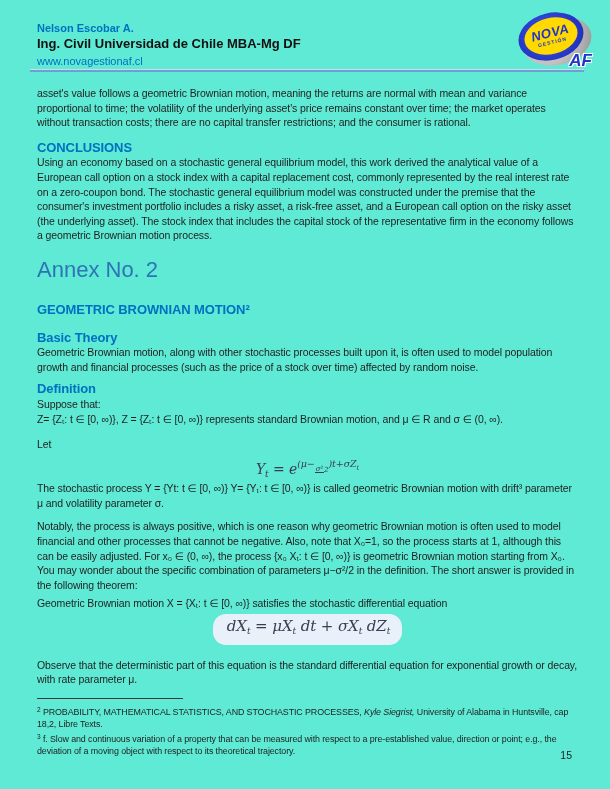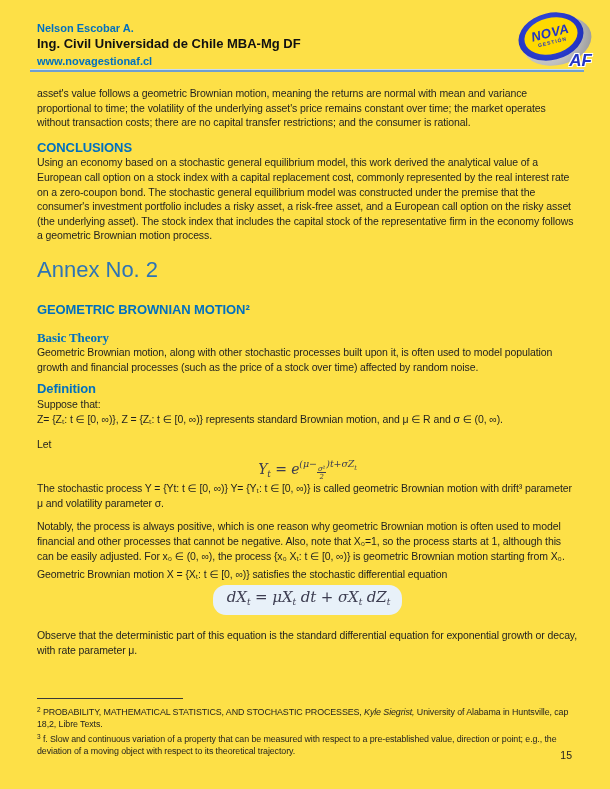--- a/index.html
+++ b/index.html
@@ -1,28 +1,28 @@
 <!DOCTYPE html>
 <html><head>
 <meta charset="utf-8">
 <style>
   html,body{margin:0;padding:0;background:#ffffff;}
   .page{
     position:relative;
     width:610px;height:789px;
-    background:#fde047;
+    background:#5eead4;
     font-family:"Liberation Sans",sans-serif;
     color:#1f1f1f;
     overflow:hidden;
   }
   
   .hdr{position:absolute;left:37px;top:21px;right:33px;}
   .hdr-name{color:#0070C0;font-weight:bold;font-size:11px;line-height:15px;}
   .hdr-title{color:#111;font-weight:bold;font-size:13px;line-height:15px;}
-  .hdr-site{color:#0070C0;font-weight:bold;font-size:11px;line-height:15px;text-decoration:none;display:inline-block;}
+  .hdr-site{color:#0070C0;font-weight:normal;font-size:11px;line-height:15px;text-decoration:none;display:inline-block;}
   .hdr-rule{position:absolute;left:30px;right:26px;top:69px;height:3px;}
   .hdr-rule .r1{height:1px;background:#C9DDF0;}
   .hdr-rule .r2{height:2px;background:#6F9FD0;}
   
   .logo{position:absolute;right:16px;top:11px;width:80px;height:60px;}
   .logo-shadow{position:absolute;left:8px;top:6px;width:70px;height:48px;border-radius:50%;
     background:radial-gradient(circle at 35% 30%, #e8e8e8 0%, #bfbfbf 55%, #8a8a8a 100%);
     transform:rotate(-14deg);}
   .logo-blue{position:absolute;left:4px;top:2px;width:66px;height:47px;border-radius:50%;
     background:radial-gradient(circle at 45% 40%, #3a52e0 0%, #2435c4 70%, #1a27a0 100%);
@@ -40,21 +40,21 @@
   .h-blue{color:#0070C0;font-weight:bold;font-size:13px;line-height:14.6px;margin:0;}
   .mt-sec{margin-top:11px;}
   .annex-h{color:#2E74B5;font-size:22px;line-height:22px;font-weight:400;margin-top:16px;letter-spacing:0;}
   .annex-sub{margin-top:1px;}
   .center{text-align:center;}
   
   .math{font-family:"DejaVu Serif",serif;font-style:italic;color:#3C3C50;}
   .f1{margin-top:5px;font-size:14px;}
   .f1 .base-sub, .f2 .t-sub{font-size:9px;vertical-align:-3px;font-style:italic;}
   .f1 .exp{font-size:9.5px;vertical-align:7px;font-style:italic;}
-  .f1 .exp .frac{display:inline-flex;flex-direction:column;align-items:center;vertical-align:-4px;line-height:6px;font-size:7px;}
+  .f1 .exp .frac{display:inline-flex;align-items:center;vertical-align:-4px;line-height:6px;font-size:7px;}
   .f1 .exp .frac .num{border-bottom:0.5px solid #3C3C50;padding:0 1px 0.5px 1px;}
   .f1 .exp .frac .den{padding-top:0.5px;}
   .f2-wrap{margin-top:3px;}
   .f2{display:inline-block;background:#E8F1F9;padding:5px 12px 6px 14px;font-size:15px;border-radius:13px;}
   
   .fn-rule{position:absolute;left:37px;top:698px;width:146px;border-top:1px solid #3a3a3a;}
   .footnotes{position:absolute;left:37px;top:704px;width:545px;font-size:8.9px;line-height:12.4px;letter-spacing:-0.1px;}
   .footnotes sup{font-size:6.5px;vertical-align:3px;}
   .fn-italic{font-style:italic;}
   .page-num{position:absolute;right:38px;top:749px;font-size:10.5px;}
@@ -88,38 +88,39 @@
   <div class="content">
 
     <p class="para">asset's value follows a geometric Brownian motion, meaning the returns are normal with mean and variance proportional to time; the volatility of the underlying asset's price remains constant over time; the market operates without transaction costs; there are no capital transfer restrictions; and the consumer is rational.</p>
 
     <p class="h-blue mt-sec">CONCLUSIONS</p>
     <p class="para">Using an economy based on a stochastic general equilibrium model, this work derived the analytical value of a European call option on a stock index with a capital replacement cost, commonly represented by the real interest rate on a zero-coupon bond. The stochastic general equilibrium model was constructed under the premise that the consumer's investment portfolio includes a risky asset, a risk-free asset, and a European call option on the risky asset (the underlying asset). The stock index that includes the capital stock of the representative firm in the economy follows a geometric Brownian motion process.</p>
 
     <p class="annex-h">Annex No. 2</p>
     <p class="h-blue annex-sub">GEOMETRIC BROWNIAN MOTION²</p>
 
-    <p class="h-blue" style="margin-top:13px;font-family:Liberation Serif, serif;">Basic Theory</p>
+    <p class="h-blue" style="margin-top:13px;">Basic Theory</p>
     <p class="para">Geometric Brownian motion, along with other stochastic processes built upon it, is often used to model population growth and financial processes (such as the price of a stock over time) affected by random noise.</p>
 
     <p class="h-blue" style="margin-top:8px;">Definition</p>
     <p class="para">Suppose that:</p>
     <p class="para">Z= {Zₜ: t ∈ [0, ∞)}, Z = {Zₜ: t ∈ [0, ∞)} represents standard Brownian motion, and μ ∈ R and σ ∈ (0, ∞).</p>
 
     <p class="para" style="margin-top:11px;">Let</p>
 
     <div class="center f1 math"><span>Y</span><span class="base-sub">t</span><span> = </span><span>e</span><span class="exp"><span>(μ−</span><span class="frac">
             <span class="num">σ²</span>
             <span class="den">2</span>
           </span><span>)t+σZ</span><span class="base-sub" style="font-size:6.5px;">t</span></span></div>
 
     <p class="para" style="">The stochastic process Y = {Yt: t ∈ [0, ∞)} Y= {Yₜ: t ∈ [0, ∞)} is called geometric Brownian motion with drift³ parameter μ and volatility parameter σ.</p>
 
     <div style="margin-top:9px;">
       <p class="para">Notably, the process is always positive, which is one reason why geometric Brownian motion is often used to model financial and other processes that cannot be negative. Also, note that X₀=1, so the process starts at 1, although this can be easily adjusted. For x₀ ∈ (0, ∞), the process {x₀ Xₜ: t ∈ [0, ∞)} is geometric Brownian motion starting from X₀.</p>
+      <p class="para">You may wonder about the specific combination of parameters μ−σ²/2 in the definition. The short answer is provided in the following theorem:</p>
     </div>
 
     <p class="para" style="margin-top:4px;">Geometric Brownian motion X = {Xₜ: t ∈ [0, ∞)} satisfies the stochastic differential equation</p>
 
     <div class="center f2-wrap">
       <span class="f2 math"><span>dX</span><span class="t-sub">t</span><span> = </span><span>μX</span><span class="t-sub">t</span><span> dt</span><span> + </span><span>σX</span><span class="t-sub">t</span><span> dZ</span><span class="t-sub">t</span></span>
     </div>
 
     <p class="para" style="margin-top:13px;">Observe that the deterministic part of this equation is the standard differential equation for exponential growth or decay, with rate parameter μ.</p>
   </div>

